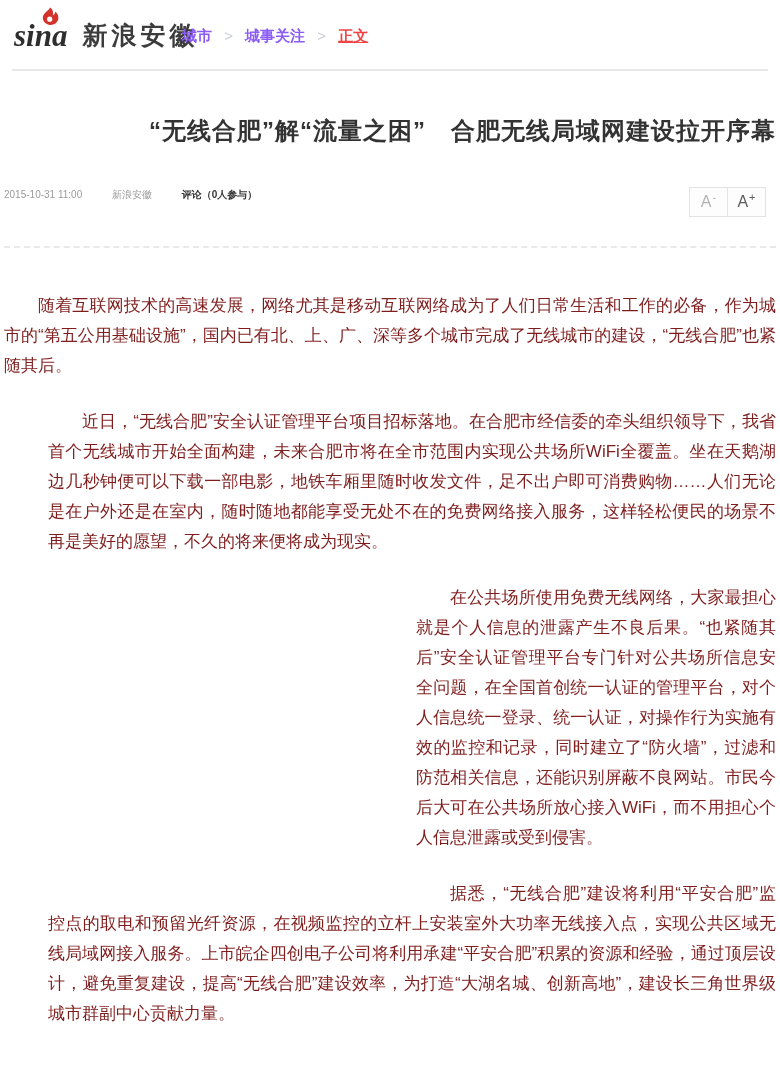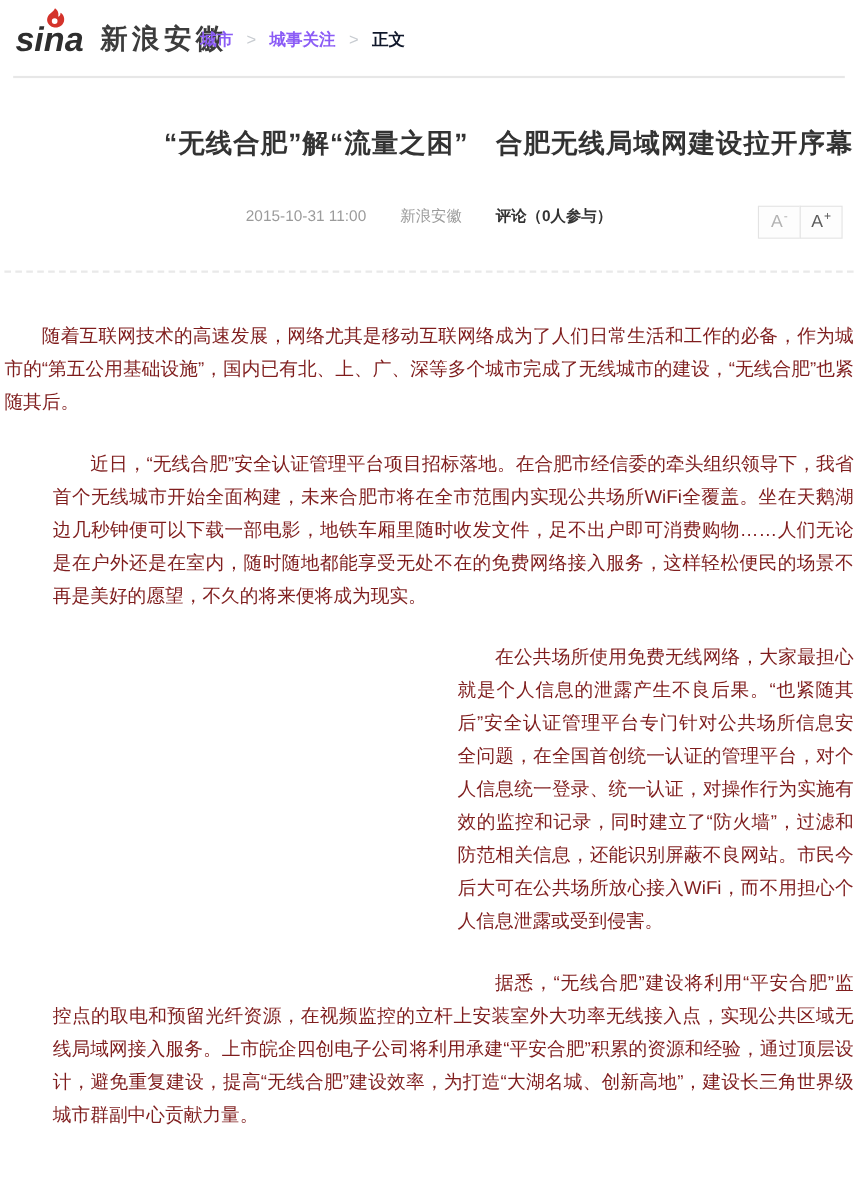--- a/index.html
+++ b/index.html
@@ -21,44 +21,45 @@
   .logo {
     position: absolute; left: 2px; top: 15px;
     display: flex; align-items: center;
     cursor: pointer;
   }
   .sina-word {
     position: relative;
     font-size: 31px; font-weight: bold; font-style: italic;
     color: #2e2e2e; letter-spacing: 0px; line-height: 34px;
     padding-top: 4px;
+    font-family: Liberation Serif, serif;
   }
   .flame { position: absolute; left: 22px; top: -8px; }
   .region {
     font-size: 25px; font-weight: bold; color: #3c3c3c;
     margin-left: 15px; letter-spacing: 4px; padding-top: 2px;
   }
   .breadcrumb {
     position: absolute; left: 170px; top: 27px;
     font-size: 15px; font-weight: bold;
   }
   .crumb-link { color: #8b5cf6; text-decoration: none; cursor: pointer; }
   .crumb-sep { color: #c8ccd1; margin: 0 8px; font-weight: normal; }
-  .crumb-current { color: #0f172a; }
+  .crumb-current { color: #ef4444; text-decoration: underline; }
 
   
   .article { padding: 0 4px; }
   .article-title {
     margin: 44px 0 0; text-align: right;
     font-size: 24px; line-height: 31px; font-weight: bold;
     color: #333; letter-spacing: 1px;
   }
   .meta-row { position: relative; margin-top: 39px; height: 31px; }
   .meta-center {
-    text-align: center; font-size: 14px; color: #9b9b9b; padding-top: 3px;
+    font-size: 10px; color: #9b9b9b; padding-top: 3px;
   }
   .meta-source { margin: 0 27px; }
   .meta-comment { color: #333; font-weight: bold; cursor: pointer; }
   .font-controls { position: absolute; right: 10px; top: 2px; display: flex; }
   .font-btn {
     width: 39px; height: 30px;
     border: 1px solid #e3e3e3; background: #fdfdfd;
     display: flex; align-items: center; justify-content: center;
     font-size: 16px; cursor: pointer; user-select: none;
   }

